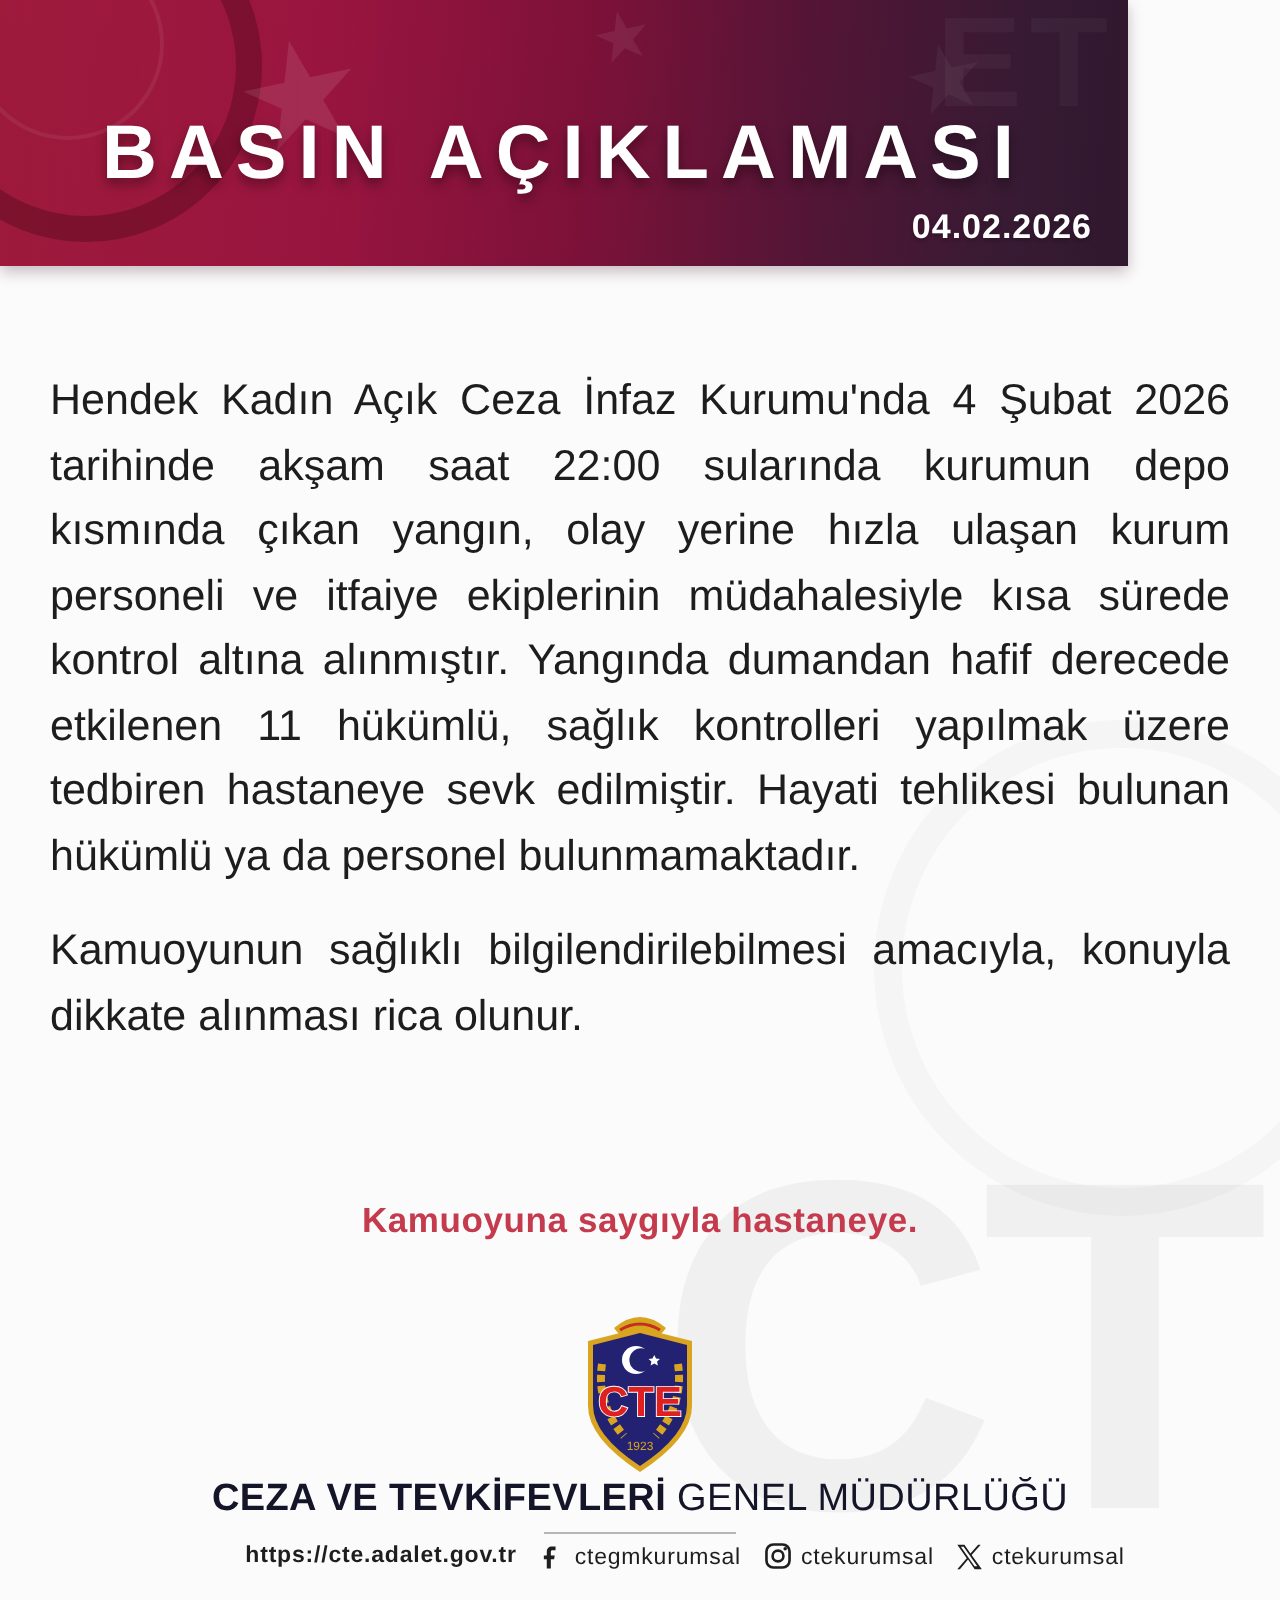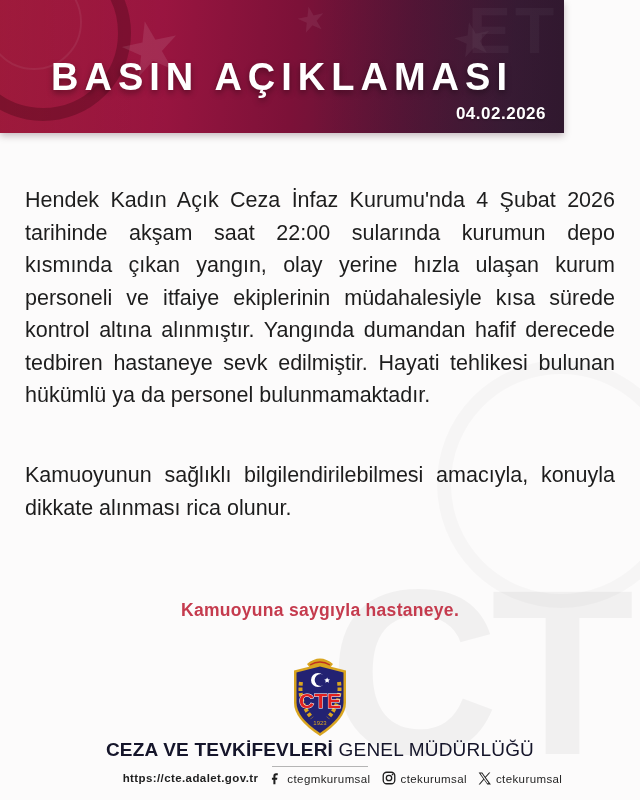--- a/index.html
+++ b/index.html
@@ -74,20 +74,21 @@
     <div class="header-title">BASIN AÇIKLAMASI</div>
     <div class="header-date">04.02.2026</div>
   </div>
 
   <div class="press-text p1">
     <div class="jline">Hendek Kadın Açık Ceza İnfaz Kurumu'nda 4 Şubat 2026</div>
     <div class="jline">tarihinde akşam saat 22:00 sularında kurumun depo</div>
     <div class="jline">kısmında çıkan yangın, olay yerine hızla ulaşan kurum</div>
     <div class="jline">personeli ve itfaiye ekiplerinin müdahalesiyle kısa sürede</div>
     <div class="jline">kontrol altına alınmıştır. Yangında dumandan hafif derecede</div>
+    <div class="jline">etkilenen 11 hükümlü, sağlık kontrolleri yapılmak üzere</div>
     <div class="jline">tedbiren hastaneye sevk edilmiştir. Hayati tehlikesi bulunan</div>
     <div class="jline last">hükümlü ya da personel bulunmamaktadır.</div>
   </div>
 
   <div class="press-text p2">
     <div class="jline">Kamuoyunun sağlıklı bilgilendirilebilmesi amacıyla, konuyla</div>
     <div class="jline last">dikkate alınması rica olunur.</div>
   </div>
 
   <div class="closing-line">Kamuoyuna saygıyla hastaneye.</div>

